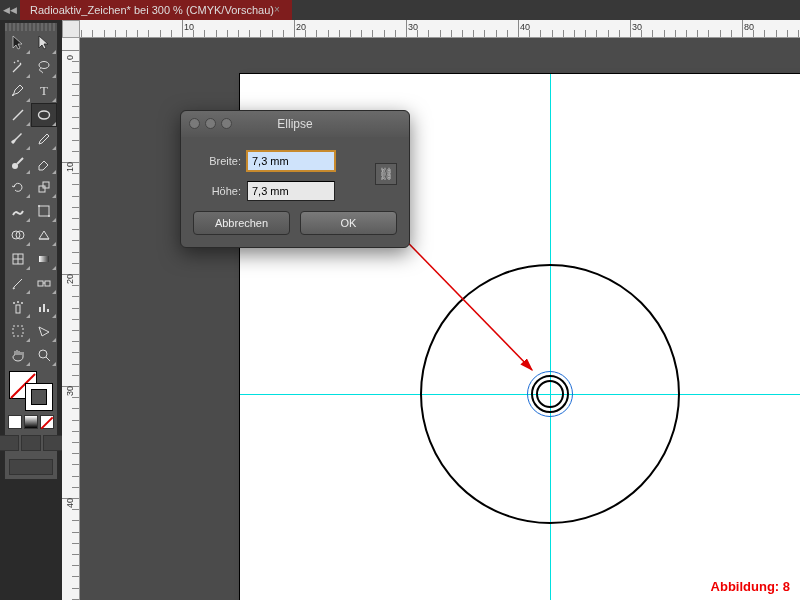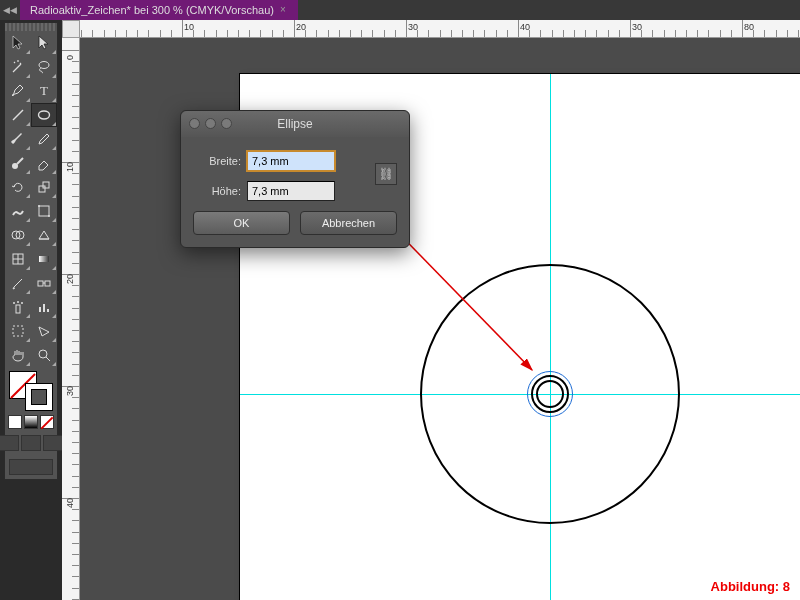--- a/index.html
+++ b/index.html
@@ -1,21 +1,21 @@
 <!DOCTYPE html>
 <html><head>
 <meta charset="utf-8">
 <style>
   * { box-sizing: border-box; margin: 0; padding: 0; }
   body { width: 800px; height: 600px; background: #2a2a2a; font-family: "Helvetica Neue", Arial, sans-serif; font-size: 11px; color: #ccc; position: relative; overflow: hidden; }
 
   
   .topbar { position: absolute; top: 0; left: 0; right: 0; height: 20px; background: #383838; display: flex; align-items: center; }
   .topbar .collapse { width: 20px; height: 20px; display: flex; align-items: center; justify-content: center; color: #aaa; font-size: 9px; }
-  .topbar .doc-tab { background: #701a75; height: 20px; line-height: 20px; padding: 0 12px 0 10px; color: #ddd; font-size: 11px; display: flex; align-items: center; gap: 6px; }
+  .topbar .doc-tab { background: #7f1d1d; height: 20px; line-height: 20px; padding: 0 12px 0 10px; color: #ddd; font-size: 11px; display: flex; align-items: center; }
   .topbar .doc-tab .x { color: #999; font-size: 10px; }
 
   
   .toolbox { position: absolute; top: 22px; left: 4px; width: 54px; background: #535353; border: 1px solid #2b2b2b; display: flex; flex-direction: column; }
   .toolbox .grip { height: 8px; background: repeating-linear-gradient(90deg,#686868 0 2px,#535353 2px 4px); }
   .tool-grid { display: grid; grid-template-columns: 26px 26px; }
   .tool { width: 26px; height: 24px; display: flex; align-items: center; justify-content: center; color: #ddd; font-size: 13px; position: relative; }
   .tool.active { background: #3a3a3a; box-shadow: inset 0 0 0 1px #222; }
   .tool .dot { position:absolute; bottom:1px; right:1px; width:0;height:0;border-left:4px solid transparent;border-bottom:4px solid #aaa;}
   .tool svg { width: 16px; height: 16px; }
@@ -471,19 +471,19 @@
     <div class="row">
       <label>Höhe:</label>
       <div class="field">7,3 mm</div>
     </div>
     <div class="link-col">
       <div class="link-btn">
           <span>⛓</span>
         </div>
     </div>
     <div class="btnrow">
+      <div class="btn">Abbrechen</div>
       <div class="btn primary">OK</div>
-      <div class="btn">Abbrechen</div>
     </div>
   </div>
 </div>
 
 <div class="caption">Abbildung: 8</div>
 
 </body></html>

